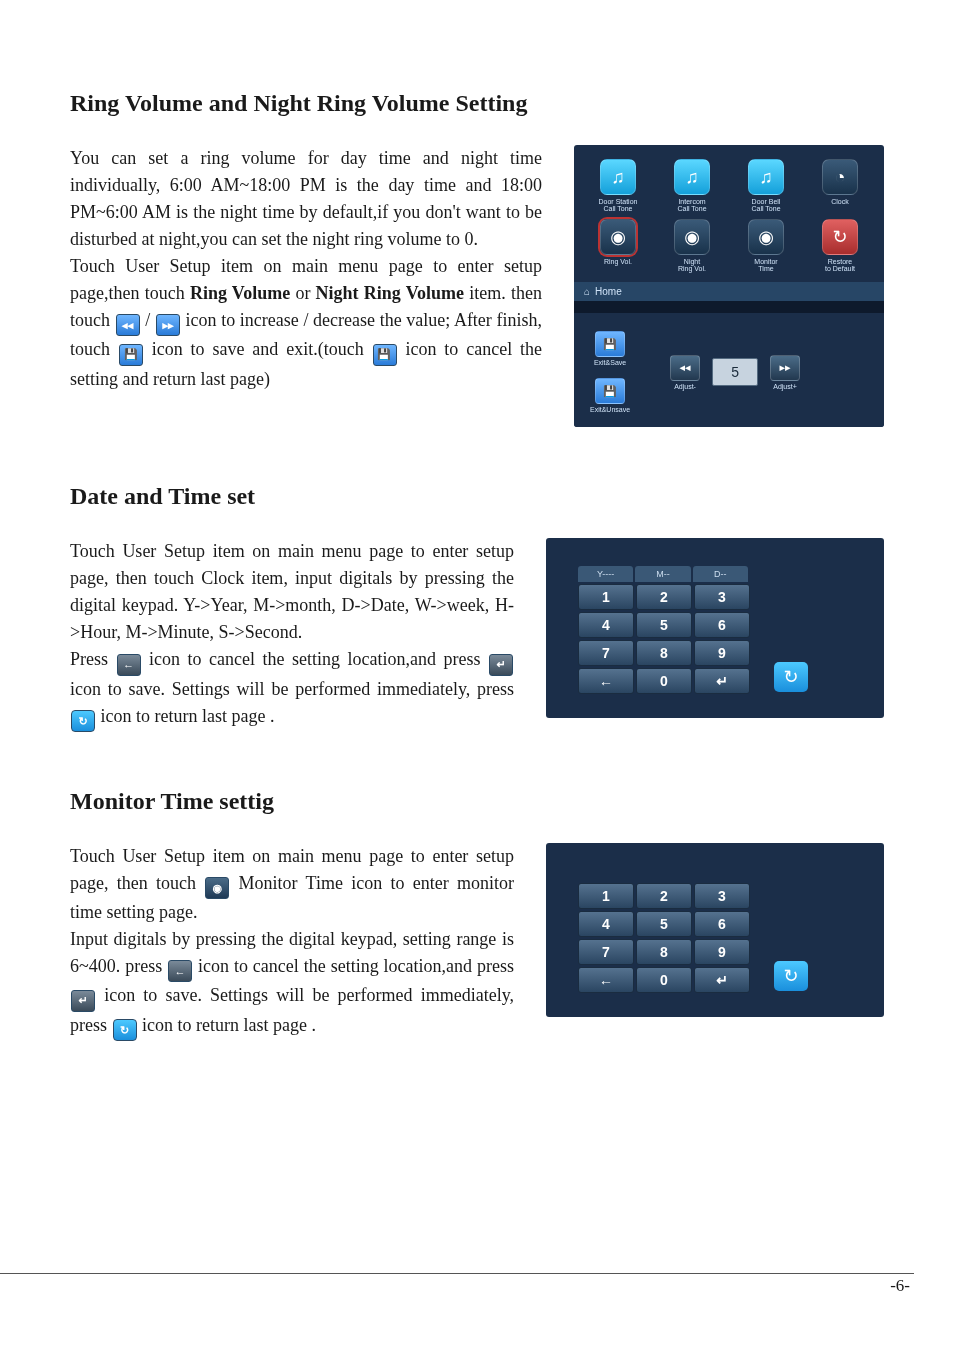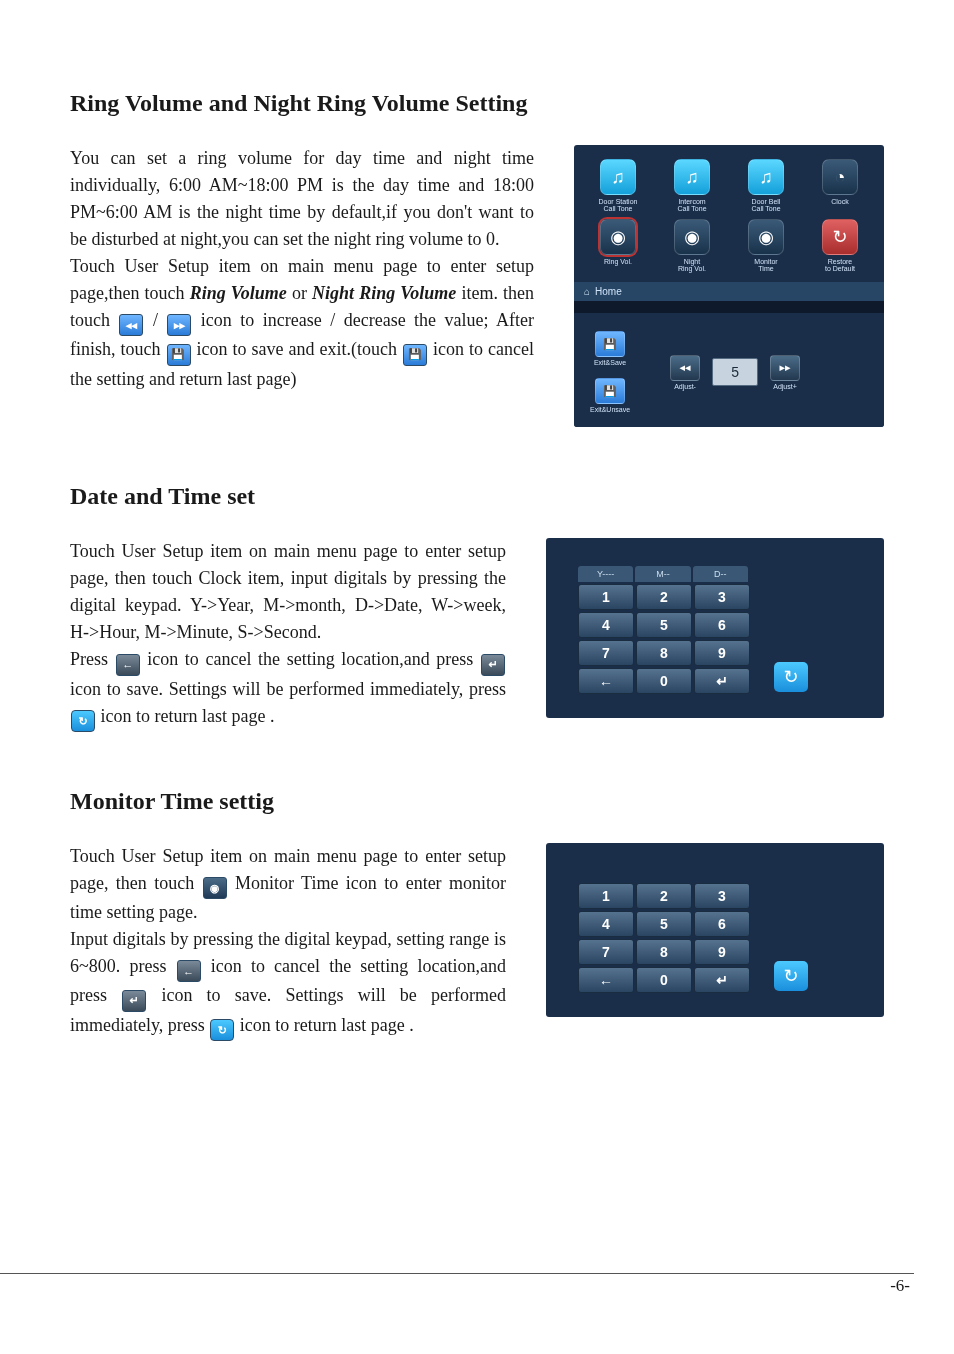--- a/index.html
+++ b/index.html
@@ -1,22 +1,22 @@
 <!DOCTYPE html>
 <html><head>
 <meta charset="utf-8">
 <style>
   html,body{margin:0;padding:0;background:#fff;font-family:"Times New Roman",Times,serif;color:#1a1a1a}
   .page{width:954px;min-height:1354px;box-sizing:border-box;padding:90px 70px 40px 70px;position:relative}
   h2{font-family:"Times New Roman",Times,serif;font-weight:bold;font-size:24px;margin:0 0 28px 0}
-  .cols{display:flex;gap:40px;align-items:flex-start}
+  .cols{display:flex;gap:32px;align-items:flex-start}
   .textcol{flex:1 1 0;font-size:18px;line-height:1.5;text-align:justify}
   .textcol p{margin:0}
   .textcol .b{font-weight:normal}
-  .textcol .bi{font-weight:bold;font-style:italic}
+  .textcol .bi{font-weight:bold;}
   .screencol{flex:0 0 310px}
   
   .inl{display:inline-flex;align-items:center;justify-content:center;width:22px;height:20px;vertical-align:-3px;border:1px solid #2a4a66;border-radius:3px;font-size:11px;font-weight:bold;color:#fff;margin:0 1px}
   .inl-blue{background:linear-gradient(#6fb6ff,#2a7bd8)}
   .inl-gray{background:linear-gradient(#7a8a99,#3a4a59)}
   .inl-save{background:linear-gradient(#6fb6ff,#2a7bd8)}
   .inl-cancel{background:linear-gradient(#6fb6ff,#2a7bd8)}
   .inl-teal{background:linear-gradient(#4b6c88,#1f3a56)}
   .inl-cyan{background:linear-gradient(#4cc9ff,#1a8fdc);border-radius:4px}
   
@@ -195,21 +195,21 @@
 </div>
 
 <div class="section">
   <h2>Monitor Time settig</h2>
   <div class="cols">
     <div class="textcol">
       <p>
         <span>Touch </span><span class="b">User Setup</span><span> item on main menu page to enter setup page, then touch </span><span class="inl inl-teal">◉</span><span class="b"> Monitor Time</span><span> icon to enter monitor time setting page.</span>
       </p>
       <p>
-        <span>Input digitals by pressing the digital keypad, setting range is 6~800. press </span><span class="inl inl-gray">←</span><span> icon to cancel the setting location,and press </span><span class="inl inl-gray">↵</span><span> icon to save. Settings will be performed immediately, press </span><span class="inl inl-cyan">↻</span><span> icon to  return last page .</span>
+        <span>Input digitals by pressing the digital keypad, setting range is 6~400. press </span><span class="inl inl-gray">←</span><span> icon to cancel the setting location,and press </span><span class="inl inl-gray">↵</span><span> icon to save. Settings will be performed immediately, press </span><span class="inl inl-cyan">↻</span><span> icon to  return last page .</span>
       </p>
     </div>
 
     <div class="screencol">
       <div class="device dev2" style="padding-top:40px">
         <div class="kpwrap">
           <div class="keypad" id="kp3">
                 <div class="key">1</div>
                 <div class="key">2</div>
                 <div class="key">3</div>

